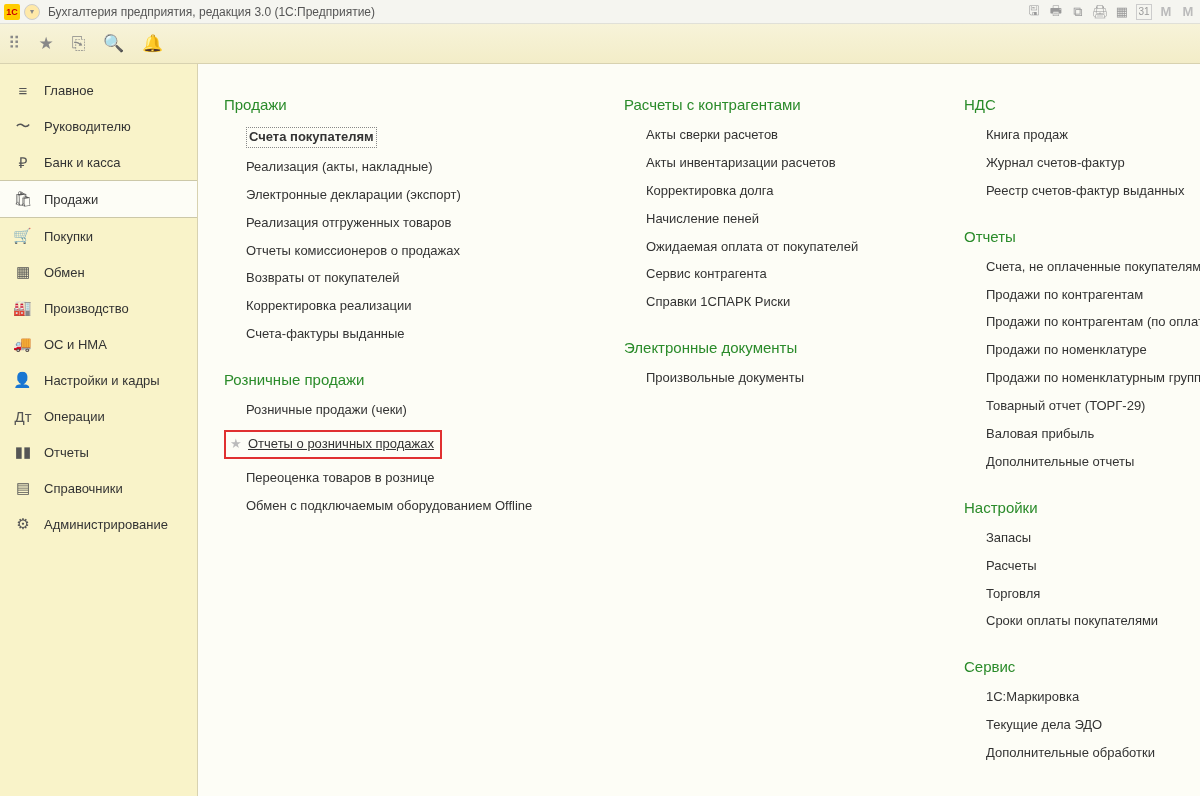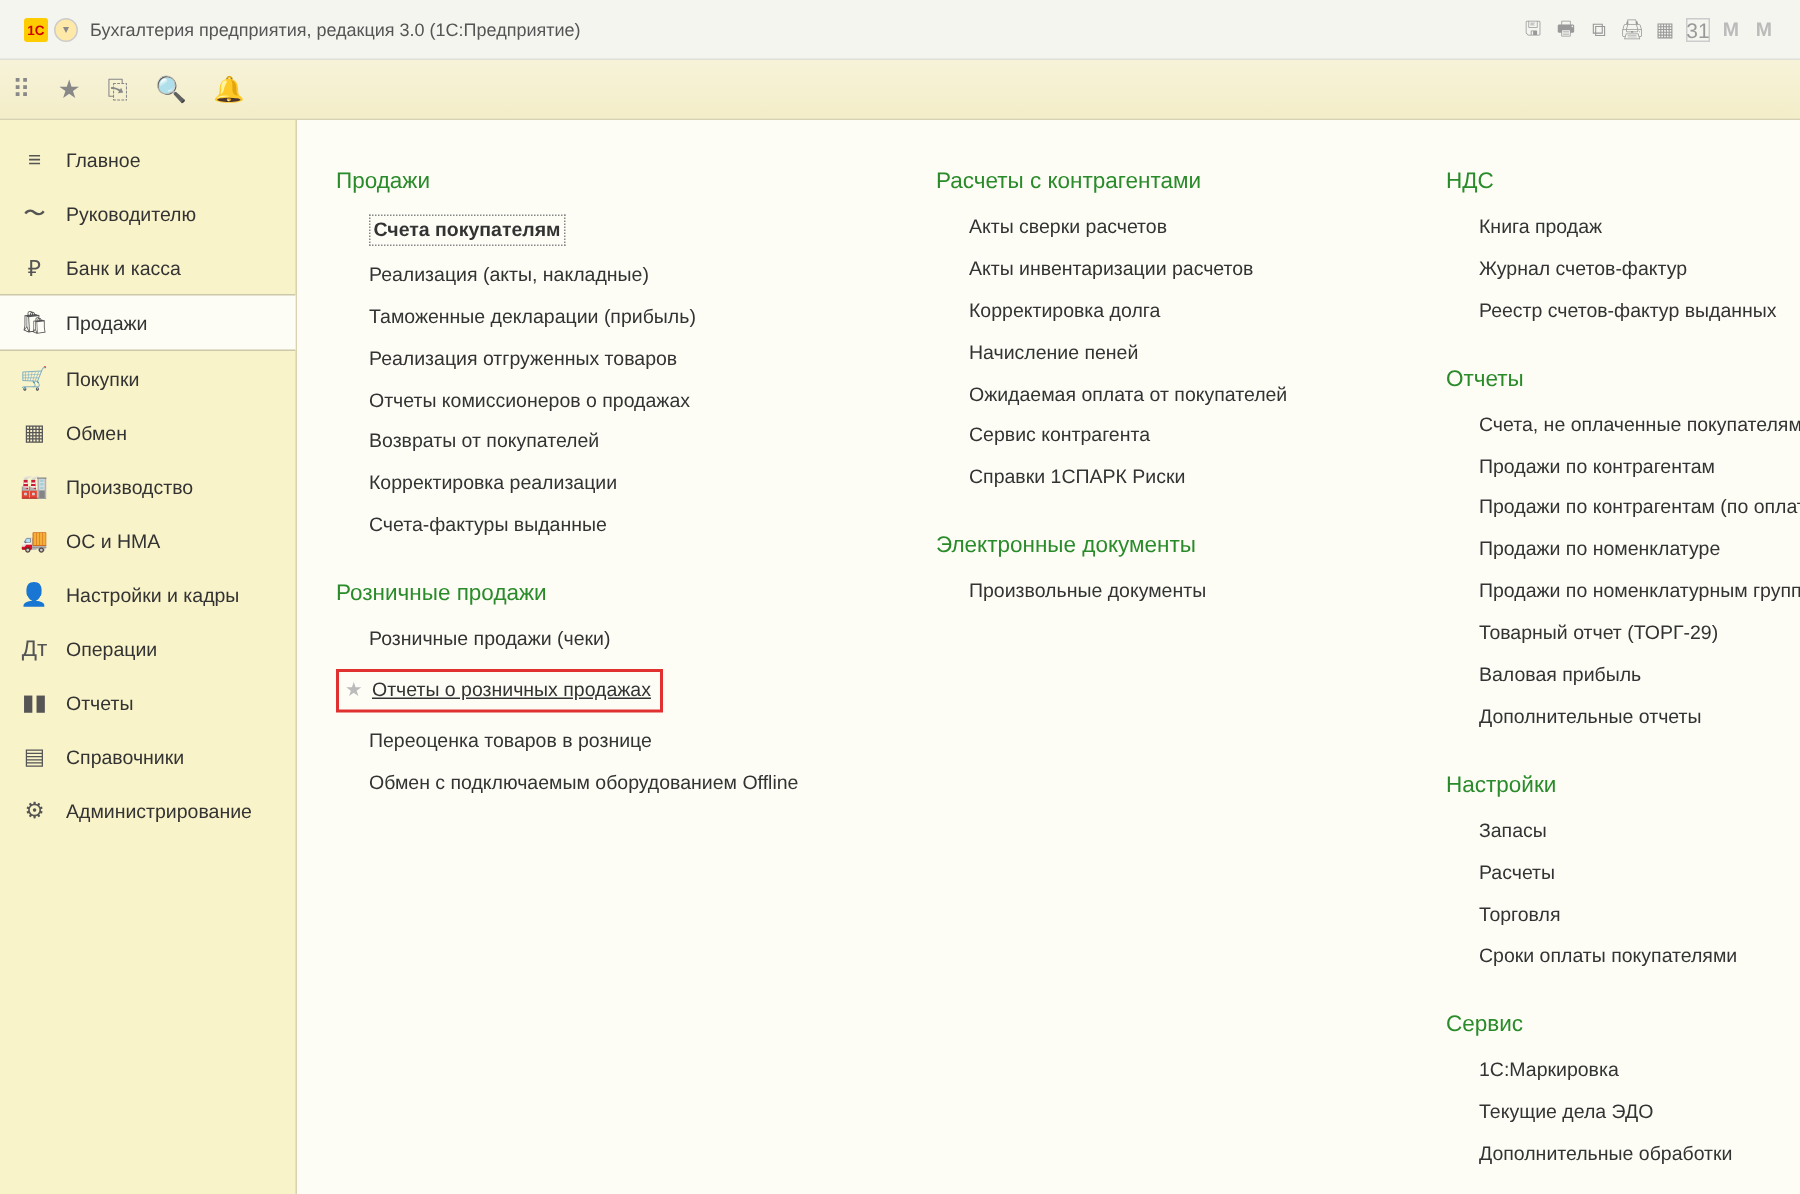--- a/index.html
+++ b/index.html
@@ -1,18 +1,18 @@
 <!DOCTYPE html>
 <html><head>
 <meta charset="utf-8">
 <style>
 * { box-sizing: border-box; margin: 0; padding: 0; }
 body { font-family: Arial, sans-serif; font-size: 13px; background: #fff; width: 1200px; height: 796px; overflow: hidden; position: relative; }
 
-.titlebar { height: 40px; background: #f5f5f0; display: flex; align-items: center; padding: 0 16px; border-bottom: 1px solid #e0e0d8; }
+.titlebar { height: 24px; background: #f5f5f0; display: flex; align-items: center; padding: 0 4px; border-bottom: 1px solid #e0e0d8; }
 .titlebar .logo-1c { width: 16px; height: 16px; background: #ffcc00; border-radius: 2px; font-size: 9px; font-weight: bold; color: #c00; display: flex; align-items: center; justify-content: center; margin-right: 4px; }
 .titlebar .dropdown-ind { width: 16px; height: 16px; border: 1px solid #ccc; border-radius: 50%; background: #ffe9a8; margin-right: 8px; display: flex; align-items: center; justify-content: center; color: #888; font-size: 8px; }
 .titlebar .title-text { color: #555; font-size: 12px; }
 .titlebar .right-icons { margin-left: auto; display: flex; gap: 6px; align-items: center; }
 .titlebar .right-icons span { width: 16px; height: 16px; display: inline-flex; align-items: center; justify-content: center; color: #999; font-size: 13px; }
 
 .toolbar { height: 40px; background: linear-gradient(#f7f3d9, #f3edc8); border-bottom: 1px solid #d8d2b0; display: flex; align-items: center; padding: 0 8px; gap: 18px; }
 .toolbar .tb-icon { color: #888; font-size: 17px; }
 
 .body-wrap { display: flex; height: calc(796px - 24px - 40px); }
@@ -43,21 +43,21 @@
 <div class="titlebar">
   <div class="logo-1c">1C</div>
   <div class="dropdown-ind">▾</div>
   <div class="title-text">Бухгалтерия предприятия, редакция 3.0   (1С:Предприятие)</div>
   <div class="right-icons">
     <span>🖫</span>
     <span>🖶</span>
     <span>⧉</span>
     <span>🖨</span>
     <span>▦</span>
-    <span style="font-size:14px;border:1px solid #ccc;">31</span>
+    <span style="font-size:10px;border:1px solid #ccc;">31</span>
     <span style="color:#bbb;font-weight:bold;">M</span>
     <span style="color:#bbb;font-weight:bold;">M</span>
   </div>
 </div>
 
 <div class="toolbar">
   <span class="tb-icon">⠿</span>
   <span class="tb-icon">★</span>
   <span class="tb-icon">⎘</span>
   <span class="tb-icon">🔍</span>
@@ -116,21 +116,21 @@
       </div>
       <div class="nav-item">
         <span class="nav-icon">⚙</span>
         <span>Администрирование</span>
       </div>
     </div>
 
   <div class="content">
     <div class="col c1">
       <div class="section-title">Продажи</div>
-      <ul class="link-list" id="c1s1"><li class="dotted">Счета покупателям</li><li>Реализация (акты, накладные)</li><li>Таможенные декларации (прибыль)</li><li>Реализация отгруженных товаров</li><li>Отчеты комиссионеров о продажах</li><li>Возвраты от покупателей</li><li>Корректировка реализации</li><li>Счета-фактуры выданные</li></ul>
+      <ul class="link-list" id="c1s1"><li class="dotted">Счета покупателям</li><li>Реализация (акты, накладные)</li><li>Электронные декларации (экспорт)</li><li>Реализация отгруженных товаров</li><li>Отчеты комиссионеров о продажах</li><li>Возвраты от покупателей</li><li>Корректировка реализации</li><li>Счета-фактуры выданные</li></ul>
       <div class="section-title mt">Розничные продажи</div>
       <ul class="link-list" id="c1s2"><li>Розничные продажи (чеки)</li><li class="highlighted-wrap"><span class="star">★</span><span class="underline">Отчеты о розничных продажах</span></li><li>Переоценка товаров в рознице</li><li>Обмен с подключаемым оборудованием Offline</li></ul>
     </div>
 
     <div class="col c2">
       <div class="section-title">Расчеты с контрагентами</div>
       <ul class="link-list" id="c2s1">
           <li>Акты сверки расчетов</li>
           <li>Акты инвентаризации расчетов</li>
           <li>Корректировка долга</li>

